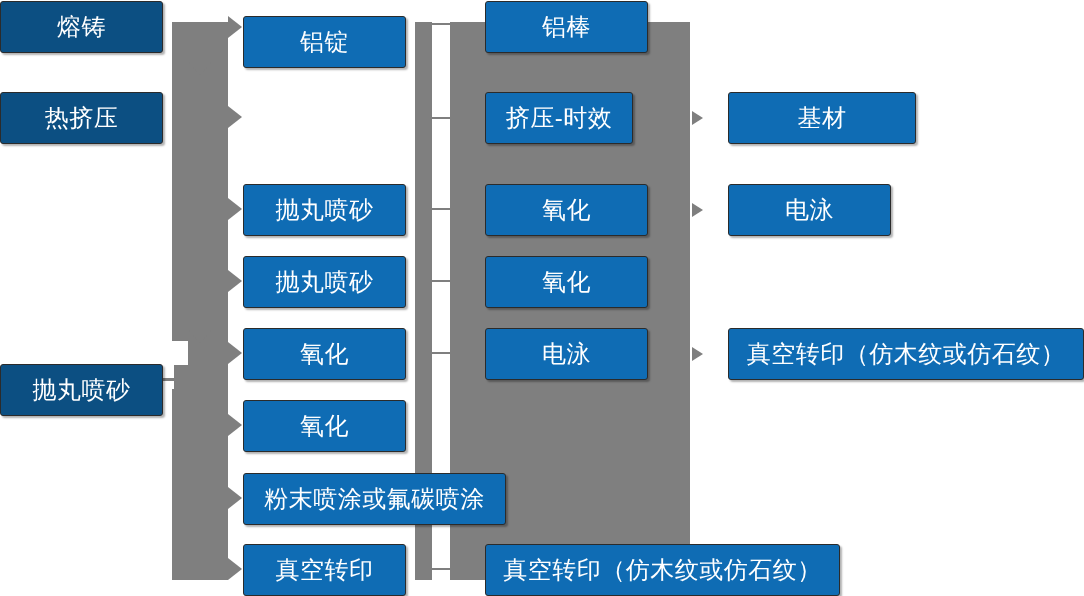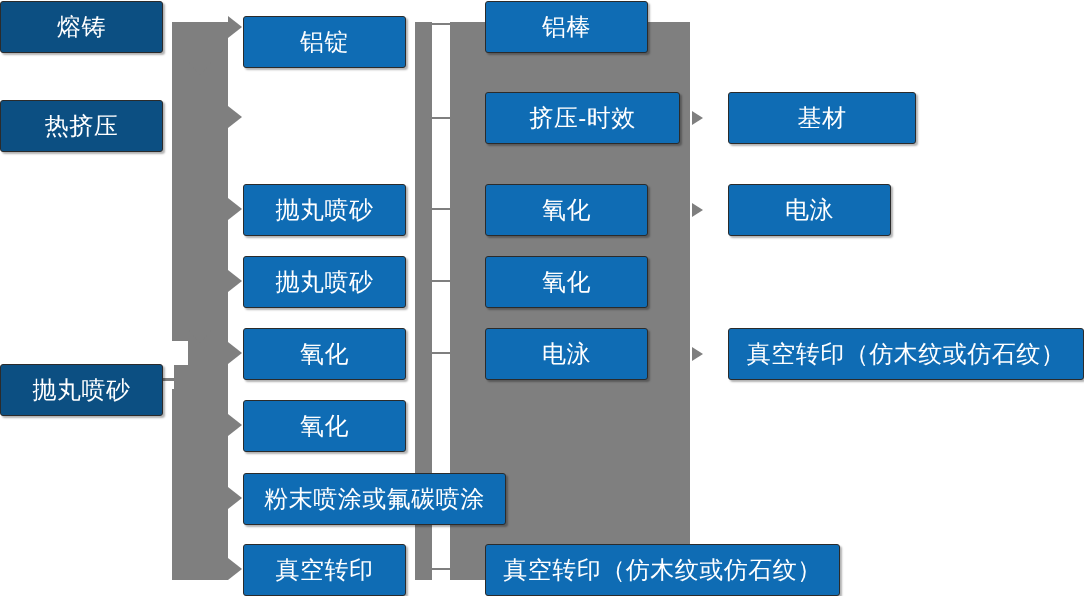--- a/index.html
+++ b/index.html
@@ -115,21 +115,21 @@
   <div class="stub" style="left:432px; top:352px; width:21px; height:2px;"></div>
   <div class="stub" style="left:432px; top:568px; width:21px; height:2px;"></div>
 
   <div class="small-arrow" style="left:692px; top:111px;"></div>
   <div class="small-arrow" style="left:692px; top:203px;"></div>
   <div class="small-arrow" style="left:692px; top:347px;"></div>
 
   <div class="node dark" style="left:0px; top:1px; width:163px; height:52px;">
     <span>熔铸</span>
   </div>
-  <div class="node dark" style="left:0px; top:100px; width:163px; height:52px;">
+  <div class="node dark" style="left:0px; top:92px; width:163px; height:52px;">
     <span>热挤压</span>
   </div>
   <div class="node dark" style="left:0px; top:364px; width:163px; height:52px;">
     <span>抛丸喷砂</span>
   </div>
 
   <div class="node light" style="left:243px; top:16px; width:163px; height:52px;">
     <span>铝锭</span>
   </div>
   <div class="node light" style="left:243px; top:184px; width:163px; height:52px;">
@@ -147,21 +147,21 @@
   <div class="node light" style="left:243px; top:473px; width:263px; height:52px;">
     <span>粉末喷涂或氟碳喷涂</span>
   </div>
   <div class="node light" style="left:243px; top:544px; width:163px; height:52px;">
     <span>真空转印</span>
   </div>
 
   <div class="node light" style="left:485px; top:1px; width:163px; height:52px;">
     <span>铝棒</span>
   </div>
-  <div class="node light" style="left:485px; top:92px; width:195px; height:52px;">
+  <div class="node light" style="left:485px; top:92px; width:148px; height:52px;">
     <span>挤压-时效</span>
   </div>
   <div class="node light" style="left:485px; top:184px; width:163px; height:52px;">
     <span>氧化</span>
   </div>
   <div class="node light" style="left:485px; top:256px; width:163px; height:52px;">
     <span>氧化</span>
   </div>
   <div class="node light" style="left:485px; top:328px; width:163px; height:52px;">
     <span>电泳</span>

